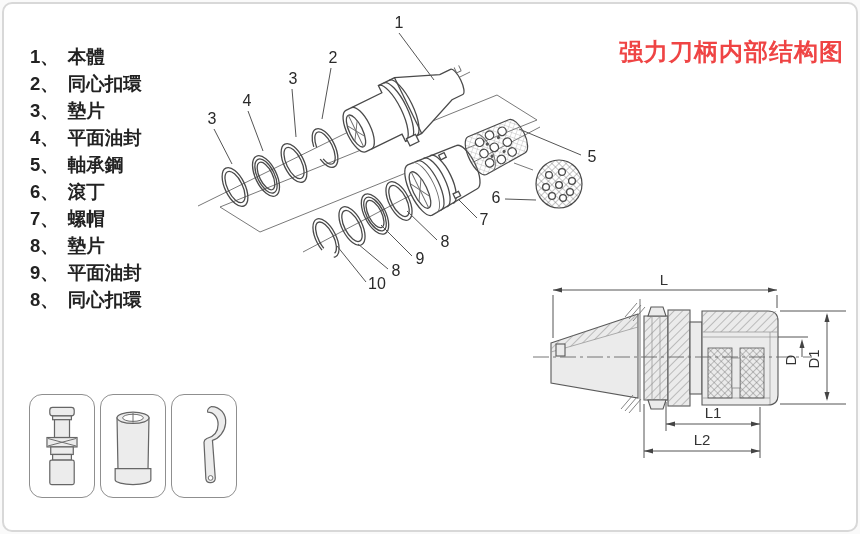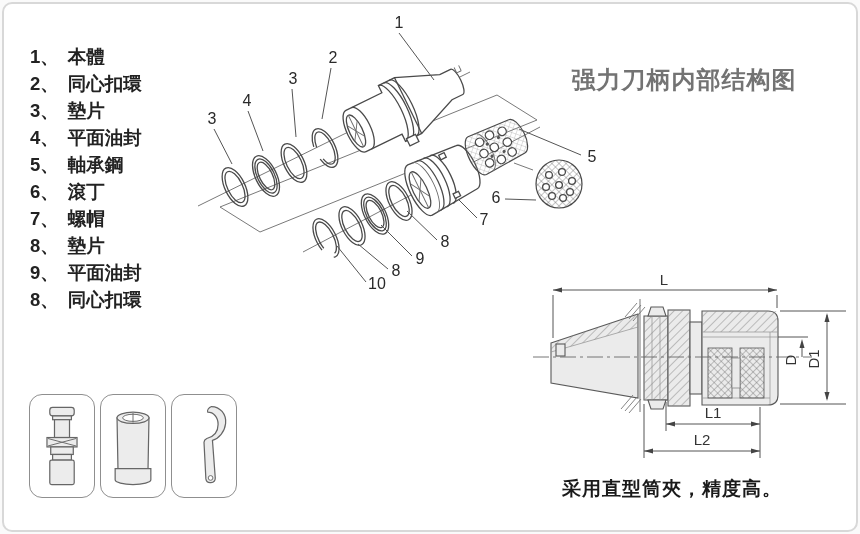--- a/index.html
+++ b/index.html
@@ -1,19 +1,19 @@
 <!DOCTYPE html>
 <html><head>
 <meta charset="utf-8">
 <style>
   html,body{margin:0;padding:0;background:#fafafa;font-family:"Liberation Sans",sans-serif;}
   .stage{position:relative;width:860px;height:534px;background:#fafafa;overflow:hidden;}
   .card{position:absolute;left:2px;top:2px;width:852px;height:526px;border:2px solid #d8d8d8;border-radius:10px;background:#ffffff;}
   .art{position:absolute;left:0;top:0;}
-  .title{position:absolute;right:16px;top:36px;width:320px;text-align:center;font-size:24px;font-weight:700;color:#737373;letter-spacing:1px;margin-top:28px;}
+  .title{position:absolute;right:16px;top:36px;width:320px;text-align:right;font-size:24px;font-weight:700;color:#ef4444;letter-spacing:1px;}
   .parts{position:absolute;left:30px;top:44px;}
   .part-row{display:flex;align-items:baseline;height:27px;font-size:18.5px;font-weight:700;color:#222;white-space:nowrap;}
   .part-num{margin-right:9px;}
   .caption{position:absolute;left:562px;top:476px;font-size:19px;font-weight:700;color:#1a1a1a;letter-spacing:1px;}
   .accessories{position:absolute;left:29px;top:394px;display:flex;gap:5px;}
   .acc-box{width:66px;height:104px;border:1.6px solid #8f8f8f;border-radius:13px;background:#fff;box-sizing:border-box;display:flex;align-items:center;justify-content:center;}
   
   .ln{fill:none;stroke:#4a4a4a;stroke-width:1.3;}
   .lnthin{fill:none;stroke:#6a6a6a;stroke-width:.9;}
   .fillw{fill:#fff;stroke:#4a4a4a;stroke-width:1.3;}
@@ -338,14 +338,13 @@
       </svg>
     </div>
     <div class="acc-box">
       <svg width="62" height="98" viewBox="0 0 66 104">
         <path d="M41,10 C50,10 57,18 56,28 C55,37 49,44 42,46 L45,86 C45,92 36,93 35,87 L33,48 C33,46 34,45 36,44 C43,42 48,37 48,29 C48,21 43,16 37,16 C36,14 38,11 41,10 Z" fill="#ececec" stroke="#666" stroke-width="1.3"></path>
         <circle cx="40" cy="86" r="2.5" fill="#fff" stroke="#666" stroke-width="1"></circle>
       </svg>
     </div>
   </div>
 
-  <div class="caption">采用直型筒夾，精度高。</div>
 </div>
 
 </body></html>

